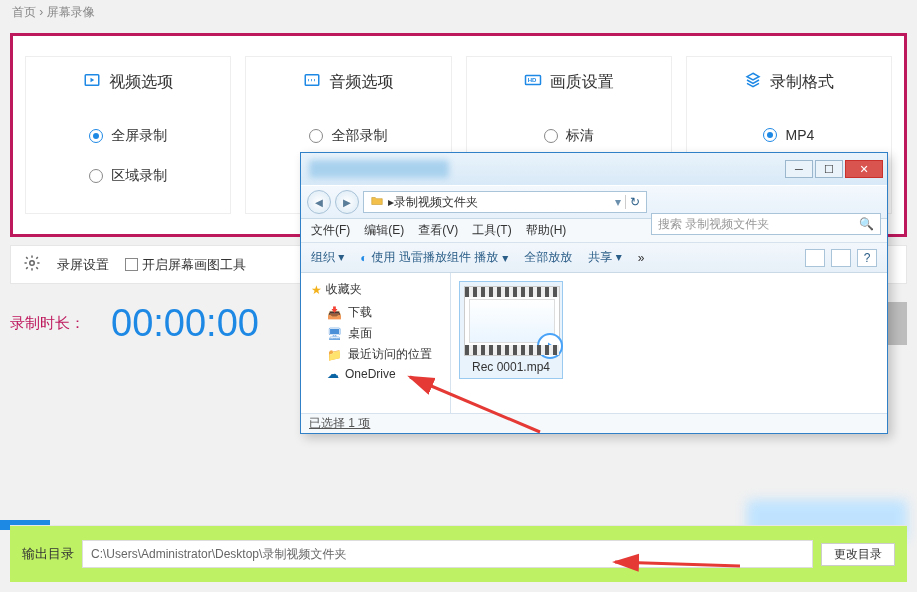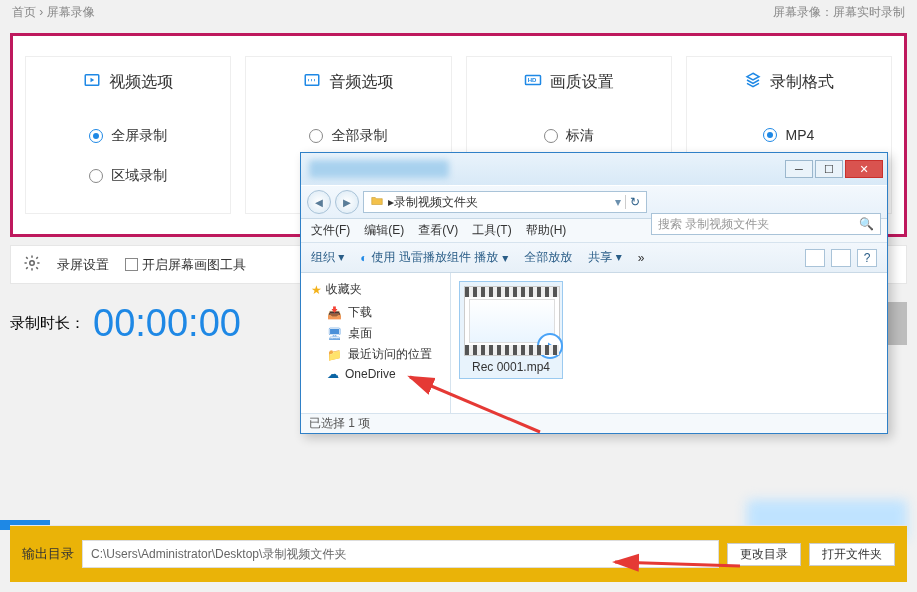--- a/index.html
+++ b/index.html
@@ -41,40 +41,40 @@
   padding: 8px 12px; display: flex; align-items: center; gap: 16px;
   font-size: 13px; color: #333;
 }
 .settings-bar .ic-gear { color: #666; }
 .chk {
   width: 13px; height: 13px; border: 1px solid #888; display: inline-block; vertical-align: middle;
 }
 .timer-row {
   margin: 18px 10px 0 10px; display: flex; align-items: center;
 }
-.timer-label { font-size: 15px; color: #000000; margin-right: 8px; }
+.timer-label { font-size: 15px; color: #be185d; margin-right: 26px; }
 .timer-value { font-size: 38px; color: #1e88e5; font-weight: 300; }
 .btn-start {
   margin-left: auto; background: #1e88e5; color:#fff;
   border: none; padding: 12px 28px; font-size: 15px;
   display: flex; align-items: center; gap: 6px; border-radius: 2px;
 }
 .btn-stop {
   background: #bdbdbd; color: #fff; border: none;
   padding: 12px 20px; font-size: 15px; margin-left: 12px;
   display: flex; align-items: center; gap: 6px;
 }
 .blurbox {
   position: absolute; right: 10px; top: 500px;
   width: 160px; height: 40px; background: #bfe3ff; filter: blur(6px);
   border-radius: 4px;
 }
 .output-row {
   position: absolute; bottom: 10px; left: 10px; right: 10px;
-  background: #eab308; border-top: 1px solid #e6e6e6; padding: 14px 12px;
+  background: #bef264; border-top: 1px solid #e6e6e6; padding: 14px 12px;
   display: flex; align-items: center; gap: 8px;
 }
 .output-input {
   flex: 1; border: 1px solid #ddd; padding: 6px 8px; font-size: 12px; color: #666; background: #fff;
 }
 .small-btn {
   border: 1px solid #ccc; background: #fff; padding: 2px 12px; font-size: 12px; color: #333;
 }
 .tabstrip {
   position:absolute; left:0; bottom:62px; height:10px; width:50px;
@@ -149,37 +149,36 @@
   content:''; position:absolute; left:0; bottom:0; right:0; height:10px;
   background: repeating-linear-gradient(90deg,#555 0 4px,#eee 4px 8px);
 }
 .thumb .inner { position:absolute; inset:12px 4px; background:linear-gradient(#fff,#eaf5ff); border:1px solid #ddd; }
 .thumb .play {
   position:absolute; right:-4px; bottom:-4px; width:26px; height:26px; border-radius:50%;
   background:#fff; border:2px solid #4aa3f7; display:flex; align-items:center; justify-content:center;
 }
 .status {
   height:20px; border-top:1px solid #d6e3ee; background:#f5f9fc;
-  font-size:12px; color:#555; padding:2px 8px; display:flex; align-items:center;
+  font-size:12px; color:#555; padding:2px 8px; display:flex; align-items:center;text-decoration:underline;
 }
 
 
 .arrow { position:absolute; pointer-events:none; }
 svg.icon { width:18px; height:18px; }
 </style>
 </head>
 <body>
 
 <div class="breadcrumb">
   <div>
     <span>首页</span>
     <span> › </span>
     <span>屏幕录像</span>
   </div>
-  <span>屏幕录像：屏幕实时录制</span>
 </div>
 
 <div class="main">
   <div class="options-row">
 
     <div class="option-card">
       <div class="card-title">
         <span class="ic">
           <svg class="icon" viewBox="0 0 24 24" fill="none" stroke="currentColor" stroke-width="2">
               <rect x="3" y="5" width="18" height="14" rx="1"></rect>
@@ -284,21 +283,20 @@
   </button>
 </div>
 
 <div class="blurbox"></div>
 <div class="tabstrip"></div>
 
 <div class="output-row">
   <span>输出目录</span>
   <input class="output-input" value="C:\Users\Administrator\Desktop\录制视频文件夹" style="">
   <button class="small-btn">更改目录</button>
-  <button class="small-btn">打开文件夹</button>
 </div>
 
 <div class="dialog">
   <div class="titlebar">
     <div class="blur"></div>
     <div class="tb-btns">
       <div class="tb-btn">─</div>
       <div class="tb-btn">☐</div>
       <div class="tb-btn tb-close">✕</div>
     </div>

